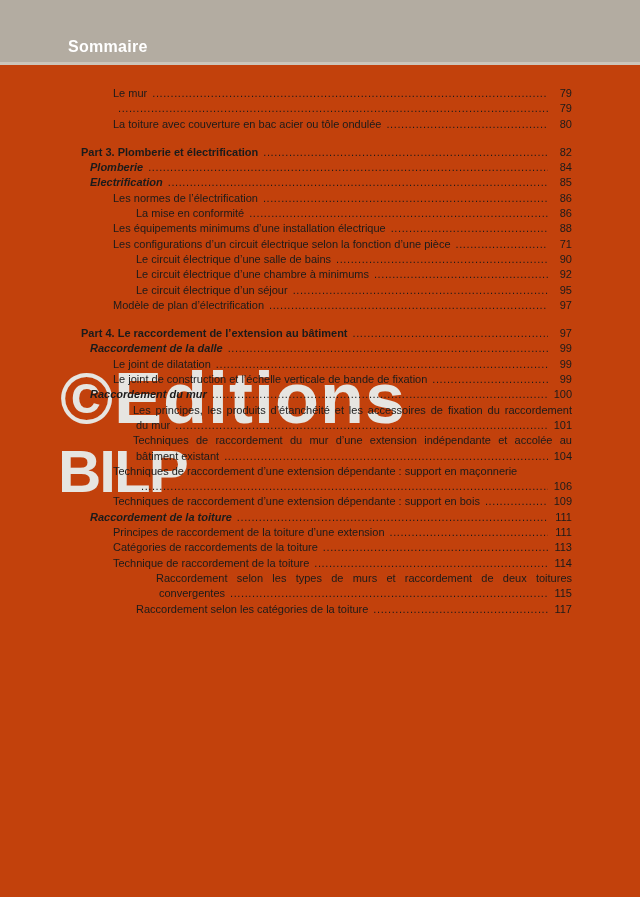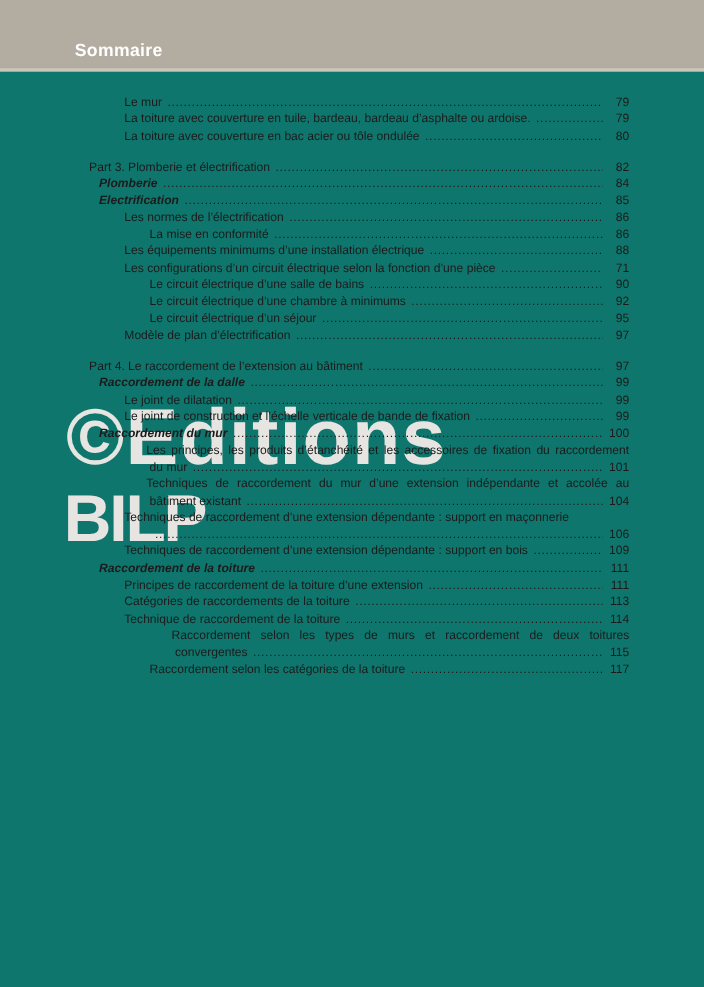--- a/index.html
+++ b/index.html
@@ -1,21 +1,21 @@
 <!DOCTYPE html>
 <html><head>
 <meta charset="utf-8">
 <style>
   html,body{margin:0;padding:0;}
   body{
     width:640px;height:897px;background:#ffffff;overflow:hidden;
     font-family:"Liberation Sans","DejaVu Sans",sans-serif;
     color:#1b1b1b;position:relative;
   }
-  .page{position:relative;width:640px;height:897px;background:#0f766e;}
+  .page{position:relative;width:640px;height:897px;background:#c2410c;}
   .header{
     position:absolute;top:0;left:0;width:640px;height:62px;
     background:#b3aca1;border-bottom:3px solid #ccc5ba;
     box-sizing:content-box;z-index:2;
   }
   .header-title{
     position:absolute;left:68px;top:38px;
     color:#ffffff;font-size:16px;font-weight:bold;letter-spacing:0.3px;
   }
   .watermark{
@@ -30,21 +30,21 @@
   .row{
     display:flex;align-items:flex-end;
     font-size:11px;line-height:15.3px;color:#1b1b1b;
   }
   .row .text{white-space:nowrap;}
   .row.level0{padding-left:0;}
   .row.level1{padding-left:23px;}
   .row.level2{padding-left:46px;}
   .row.level3{padding-left:69px;}
   .row.level4{padding-left:92px;}
-  .row.bold .text{font-weight:normal;padding-left:14px;}
+  .row.bold .text{font-weight:bold;padding-left:14px;}
   .row.bolditalic .text{font-weight:bold;font-style:italic;}
   .row.gap{margin-top:13px;}
   .row.justify .text{
     flex:1;white-space:normal;text-align:justify;text-align-last:justify;margin-left:20px;
   }
   .leader{
     flex:1;overflow:hidden;white-space:nowrap;
     margin:0 4px 0 5px;color:#1b1b1b;
   }
   .leader::after{
@@ -65,21 +65,20 @@
   <div class="watermark wm1">©Editions</div>
   <div class="watermark wm2">BILP</div>
 
   <div class="content">
       <div class="row level2 normal">
         <span class="text">Le mur</span>
         <span class="leader"></span>
         <span class="pagenum">79</span>
       </div>
       <div class="row level2 normal">
-        <span class="text">La toiture avec couverture en tuile, bardeau, bardeau d’asphalte ou ardoise.</span>
         <span class="leader"></span>
         <span class="pagenum">79</span>
       </div>
       <div class="row level2 normal">
         <span class="text">La toiture avec couverture en bac acier ou tôle ondulée</span>
         <span class="leader"></span>
         <span class="pagenum">80</span>
       </div>
       <div class="row level0 bold gap">
         <span class="text">Part 3. Plomberie et électrification</span>

